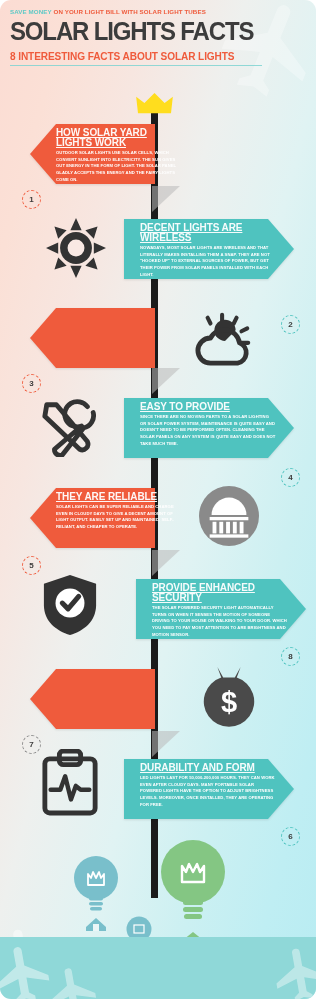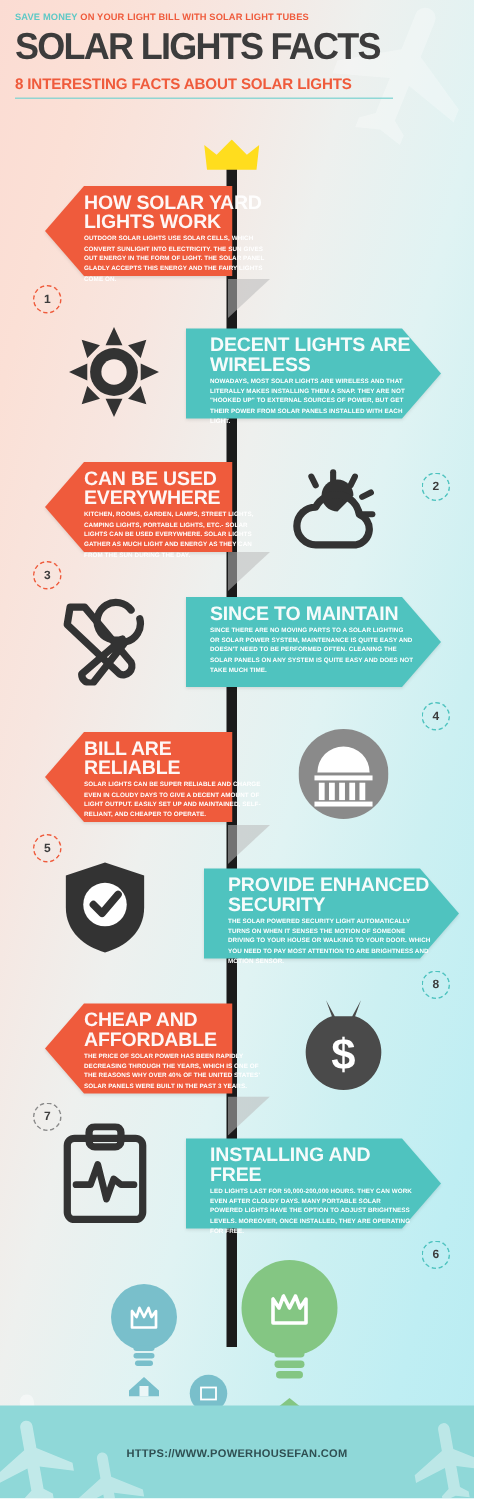--- a/index.html
+++ b/index.html
@@ -9,20 +9,21 @@
     overflow: hidden;
   }
   #page {
     position: relative;
     width: 316px; height: 999px;
     background: linear-gradient(105deg,
         #fbdcd3 0%, #fbe0d6 12%, #f7e6e0 26%,
         #eef0ee 42%, #e0f3f3 58%, #ccf0f2 74%,
         #bfeef3 88%, #b8ecf2 100%);
     overflow: hidden;
+    border-radius: 11px;
   }
   
   .plane {
     position: absolute;
     opacity: .30;
     fill: #ffffff;
     pointer-events: none;
   }
   .plane.p1 { top: -6px; right: -10px; width: 110px; height: 110px; transform: rotate(22deg); }
   .plane.p2 { bottom: 2px; left: -14px; width: 74px; height: 74px; transform: rotate(-8deg); opacity:.45;}
@@ -67,23 +68,24 @@
     height: 74px;
   }
   .sign .arrow {
     position: absolute; inset: 0;
     filter: drop-shadow(0 1px 1px rgba(0,0,0,.10));
   }
   .sign .txt {
     position: absolute; top: 10px;
   }
   .sign h3 {
-    font-size: 13px; font-weight: bold; letter-spacing: -.1px;
+    font-size: 10px; font-weight: bold; letter-spacing: -.1px;
     color: #ffffff; margin-bottom: 2px; line-height: 1;
     opacity: .95;
+    text-decoration: underline;
   }
   .sign p {
     font-size: 4.2px; line-height: 1.58; color: #ffffff;
     font-weight: bold; letter-spacing: .05px;
   }
   .sign.left  .txt { left: 26px; width: 122px; }
   .sign.right .txt { left: 16px; width: 136px; }
 
   
   .wedge { position: absolute; z-index: 3; }
@@ -194,24 +196,20 @@
     </svg>
   </div>
   <div class="badge teal" style="left:281px; top:315px;">
       <span class="inner">2</span>
     </div>
 
   <div class="sign left" style="left:30px; top:302px; width:125px; height:72px;">
     <svg class="arrow" viewBox="0 0 125 72" preserveAspectRatio="none">
       <path d="M0 36 L26 6 L125 6 L125 66 L26 66 Z" fill="#ef5b3c"></path>
     </svg>
-    <div class="txt">
-      <h3>CAN BE USED EVERYWHERE</h3>
-      <p>KITCHEN, ROOMS, GARDEN, LAMPS, STREET LIGHTS, CAMPING LIGHTS, PORTABLE LIGHTS, ETC.- SOLAR LIGHTS CAN BE USED EVERYWHERE. SOLAR LIGHTS GATHER AS MUCH LIGHT AND ENERGY AS THEY CAN FROM THE SUN DURING THE DAY.</p>
-    </div>
   </div>
   <svg class="wedge" style="left:152px; top:368px; width:28px; height:26px;" viewBox="0 0 28 26">
       <path d="M0 0 L28 0 L0 26 Z" fill="#b9b9b9" opacity=".55"></path>
     </svg>
   <div class="icon-box" style="left:190px; top:308px; width:70px; height:62px;">
     <svg viewBox="0 0 70 62" width="68" height="60">
       <g stroke="#333333" stroke-width="4.2" stroke-linecap="round" fill="none">
         <line x1="32" y1="6" x2="32" y2="13"></line>
         <line x1="47" y1="9" x2="44" y2="15"></line>
         <line x1="17" y1="9" x2="20" y2="15"></line>
@@ -224,42 +222,42 @@
   </div>
   <div class="badge red" style="left:22px; top:374px;">
       <span class="inner">3</span>
     </div>
 
   <div class="sign right" style="left:124px; top:392px; width:170px; height:72px;">
     <svg class="arrow" viewBox="0 0 170 72" preserveAspectRatio="none">
       <path d="M0 6 L144 6 L170 36 L144 66 L0 66 Z" fill="#4fc3bf"></path>
     </svg>
     <div class="txt">
-      <h3>SINCE TO MAINTAIN</h3>
+      <h3>EASY TO PROVIDE</h3>
       <p>SINCE THERE ARE NO MOVING PARTS TO A SOLAR LIGHTING OR SOLAR POWER SYSTEM, MAINTENANCE IS QUITE EASY AND DOESN'T NEED TO BE PERFORMED OFTEN. CLEANING THE SOLAR PANELS ON ANY SYSTEM IS QUITE EASY AND DOES NOT TAKE MUCH TIME.</p>
     </div>
   </div>
   <div class="icon-box" style="left:36px; top:396px; width:66px; height:62px;">
     <svg viewBox="0 0 66 62" width="64" height="60">
       <g stroke="#333333" stroke-width="5" fill="none" stroke-linecap="round" stroke-linejoin="round">
         <path d="M10 8 L20 8 L52 46 a6 6 0 0 1 -8 8 L8 20 Z"></path>
         <path d="M52 10 a13 13 0 1 0 -6 20 L18 54 a6 6 0 0 0 8 6 L48 32 a13 13 0 0 0 10 -16"></path>
       </g>
     </svg>
   </div>
   <div class="badge teal" style="left:281px; top:468px;">
       <span class="inner">4</span>
     </div>
 
   <div class="sign left" style="left:30px; top:482px; width:125px; height:72px;">
     <svg class="arrow" viewBox="0 0 125 72" preserveAspectRatio="none">
       <path d="M0 36 L26 6 L125 6 L125 66 L26 66 Z" fill="#ef5b3c"></path>
     </svg>
     <div class="txt">
-      <h3>BILL ARE RELIABLE</h3>
+      <h3>THEY ARE RELIABLE</h3>
       <p>SOLAR LIGHTS CAN BE SUPER RELIABLE AND  CHARGE EVEN IN CLOUDY DAYS TO GIVE A DECENT AMOUNT OF LIGHT OUTPUT. EASILY SET UP AND MAINTAINED, SELF-RELIANT, AND CHEAPER TO OPERATE.</p>
     </div>
   </div>
   <svg class="wedge" style="left:152px; top:550px; width:28px; height:26px;" viewBox="0 0 28 26">
       <path d="M0 0 L28 0 L0 26 Z" fill="#b9b9b9" opacity=".55"></path>
     </svg>
   <div class="icon-box" style="left:198px; top:485px; width:62px; height:62px;">
     <svg viewBox="0 0 62 62" width="60" height="60">
       <circle cx="31" cy="31" r="31" fill="#8a8a8a"></circle>
       <path d="M13 30 a18 18 0 0 1 36 0 Z" fill="#ffffff"></path>
@@ -295,44 +293,40 @@
     </svg>
   </div>
   <div class="badge teal" style="left:281px; top:647px;">
       <span class="inner">8</span>
     </div>
 
   <div class="sign left" style="left:30px; top:663px; width:125px; height:72px;">
     <svg class="arrow" viewBox="0 0 125 72" preserveAspectRatio="none">
       <path d="M0 36 L26 6 L125 6 L125 66 L26 66 Z" fill="#ef5b3c"></path>
     </svg>
-    <div class="txt">
-      <h3>CHEAP AND AFFORDABLE</h3>
-      <p>THE PRICE OF SOLAR POWER HAS BEEN RAPIDLY DECREASING THROUGH THE YEARS, WHICH IS ONE OF THE REASONS WHY OVER 40% OF THE UNITED STATES' SOLAR PANELS WERE BUILT IN THE PAST 3 YEARS.</p>
-    </div>
   </div>
   <svg class="wedge" style="left:152px; top:731px; width:28px; height:26px;" viewBox="0 0 28 26">
       <path d="M0 0 L28 0 L0 26 Z" fill="#b9b9b9" opacity=".55"></path>
     </svg>
   <div class="icon-box" style="left:196px; top:660px; width:66px; height:70px;">
     <svg viewBox="0 0 66 70" width="64" height="68">
       <path d="M21 6 L27 17 L39 17 L45 6 L41 17 a26 26 0 1 1 -16 0 Z" fill="#4a4a4a"></path>
       <text x="33" y="53" font-family="'Liberation Sans', sans-serif" font-size="30" font-weight="bold" fill="#ffffff" text-anchor="middle">$</text>
     </svg>
   </div>
   <div class="badge gray" style="left:22px; top:735px;">
       <span class="inner">7</span>
     </div>
 
   <div class="sign right" style="left:124px; top:753px; width:170px; height:72px;">
     <svg class="arrow" viewBox="0 0 170 72" preserveAspectRatio="none">
       <path d="M0 6 L144 6 L170 36 L144 66 L0 66 Z" fill="#4fc3bf"></path>
     </svg>
     <div class="txt">
-      <h3>INSTALLING AND FREE</h3>
+      <h3>DURABILITY AND FORM</h3>
       <p>LED LIGHTS LAST FOR 50,000-200,000 HOURS. THEY CAN WORK EVEN AFTER CLOUDY DAYS. MANY PORTABLE SOLAR POWERED LIGHTS HAVE THE OPTION TO ADJUST BRIGHTNESS LEVELS. MOREOVER, ONCE INSTALLED, THEY ARE OPERATING FOR FREE.</p>
     </div>
   </div>
   <div class="icon-box" style="left:40px; top:748px; width:60px; height:70px;">
     <svg viewBox="0 0 60 70" width="58" height="68">
       <rect x="4" y="10" width="52" height="56" rx="5" fill="none" stroke="#333333" stroke-width="5"></rect>
       <rect x="19" y="2" width="22" height="14" rx="4" fill="none" stroke="#333333" stroke-width="5"></rect>
       <path d="M10 42 L20 42 L25 28 L31 52 L36 38 L41 42 L50 42" fill="none" stroke="#333333" stroke-width="4.6" stroke-linejoin="round" stroke-linecap="round"></path>
     </svg>
   </div>
@@ -377,16 +371,15 @@
   <div class="footer">
     <svg class="plane" style="left:-10px; bottom:-8px; width:66px; height:66px; opacity:.45; transform:rotate(-10deg);" viewBox="0 0 24 24">
         <path d="M21 16v-2l-8-5V3.5a1.5 1.5 0 0 0-3 0V9l-8 5v2l8-2.5V19l-2 1.5V22l3.5-1 3.5 1v-1.5L13 19v-5.5L21 16z"></path>
       </svg>
     <svg class="plane" style="left:44px; bottom:-22px; width:58px; height:58px; opacity:.40; transform:rotate(-10deg);" viewBox="0 0 24 24">
         <path d="M21 16v-2l-8-5V3.5a1.5 1.5 0 0 0-3 0V9l-8 5v2l8-2.5V19l-2 1.5V22l3.5-1 3.5 1v-1.5L13 19v-5.5L21 16z"></path>
       </svg>
     <svg class="plane" style="right:-16px; bottom:-6px; width:62px; height:62px; opacity:.40; transform:rotate(-10deg);" viewBox="0 0 24 24">
         <path d="M21 16v-2l-8-5V3.5a1.5 1.5 0 0 0-3 0V9l-8 5v2l8-2.5V19l-2 1.5V22l3.5-1 3.5 1v-1.5L13 19v-5.5L21 16z"></path>
       </svg>
-    <span class="url">HTTPS://WWW.POWERHOUSEFAN.COM</span>
   </div>
 
 </div>
 
 </body></html>

